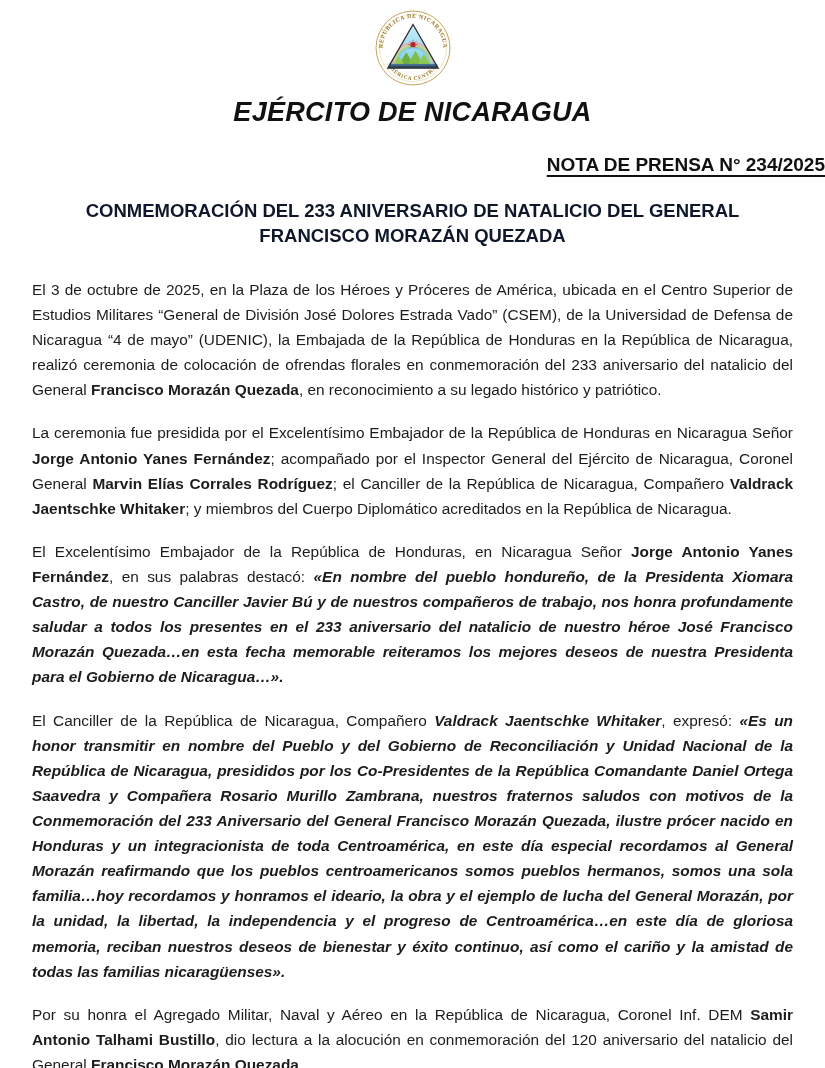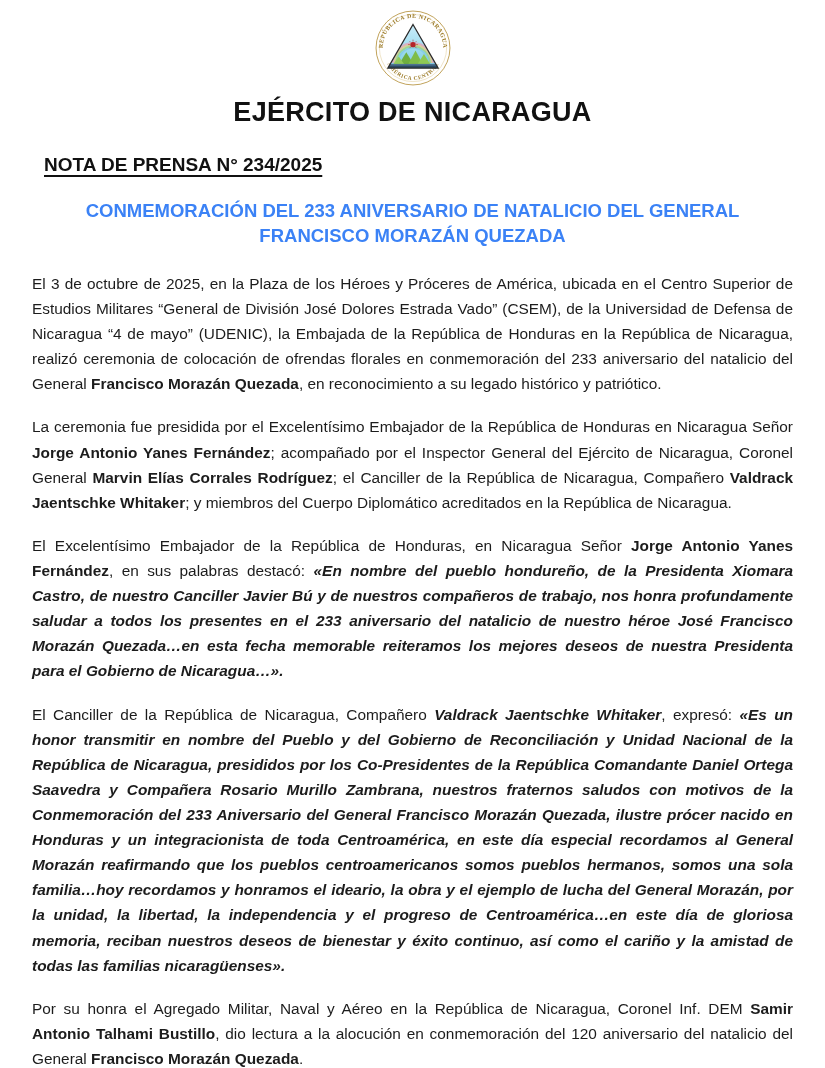--- a/index.html
+++ b/index.html
@@ -33,60 +33,61 @@
   }
 
   
   .title-main {
     text-align: center;
     font-weight: bold;
     font-size: 27px;
     letter-spacing: 0.3px;
     margin: 7px 0 0 0;
     color: #111111;
+    font-style: italic;
   }
   .title-sub {
-    text-align: left;
+    text-align: right;
     font-weight: bold;
     font-size: 19px;
     margin: 26px 0 0 0;
     color: #111111;
     padding-left: 44px;
   }
   .title-sub span.u {
     text-decoration: underline;
     text-underline-offset: 4px;
     text-decoration-thickness: 1.6px;
   }
   .title-third {
     text-align: center;
     font-weight: bold;
     font-size: 18.5px;
     line-height: 1.35;
     margin: 23px auto 0 auto;
     width: 690px;
-    color: #3b82f6;
+    color: #0f172a;
   }
 
   
   .body-area {
     margin: 0 auto;
     padding: 0 32px;
     box-sizing: border-box;
     width: 825px;
   }
   p.para {
     text-align: justify;
     text-justify: inter-word;
     font-size: 15.4px;
     line-height: 1.63;
     margin: 0 0 18px 0;
     color: #1c1c1c;
   }
-  p.para:first-of-type { margin-top: 22px; }
+  p.para:first-of-type { margin-top: 28px; }
   b { font-weight: bold; }
   i.q {
     font-style: italic;
     font-weight: bold;
   }
 </style>
 </head>
 <body>
 
 <div class="page">

